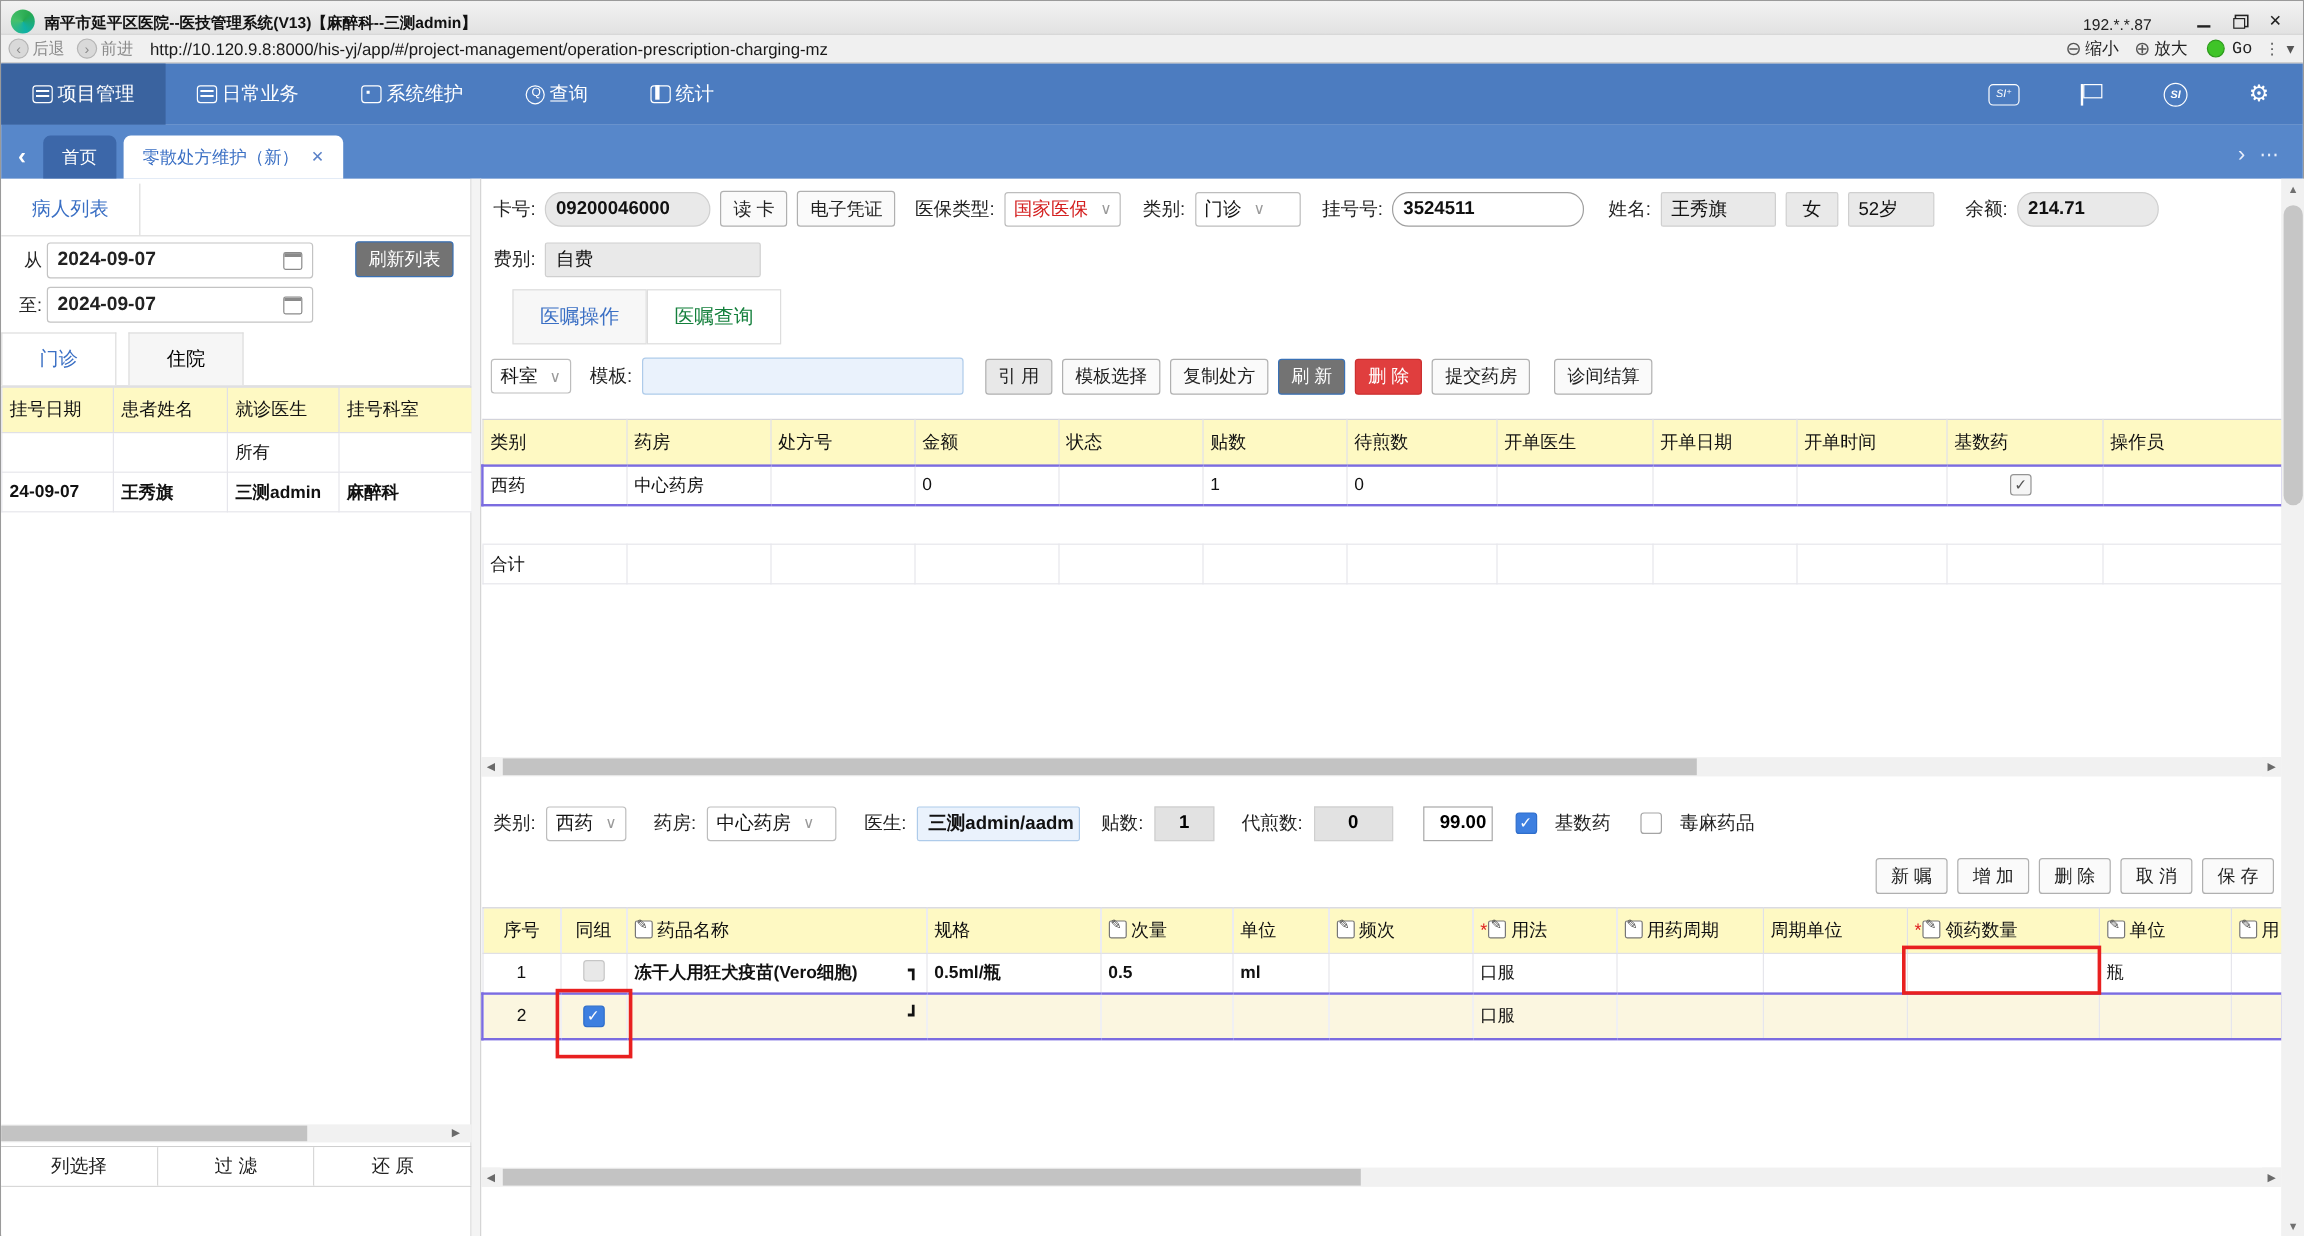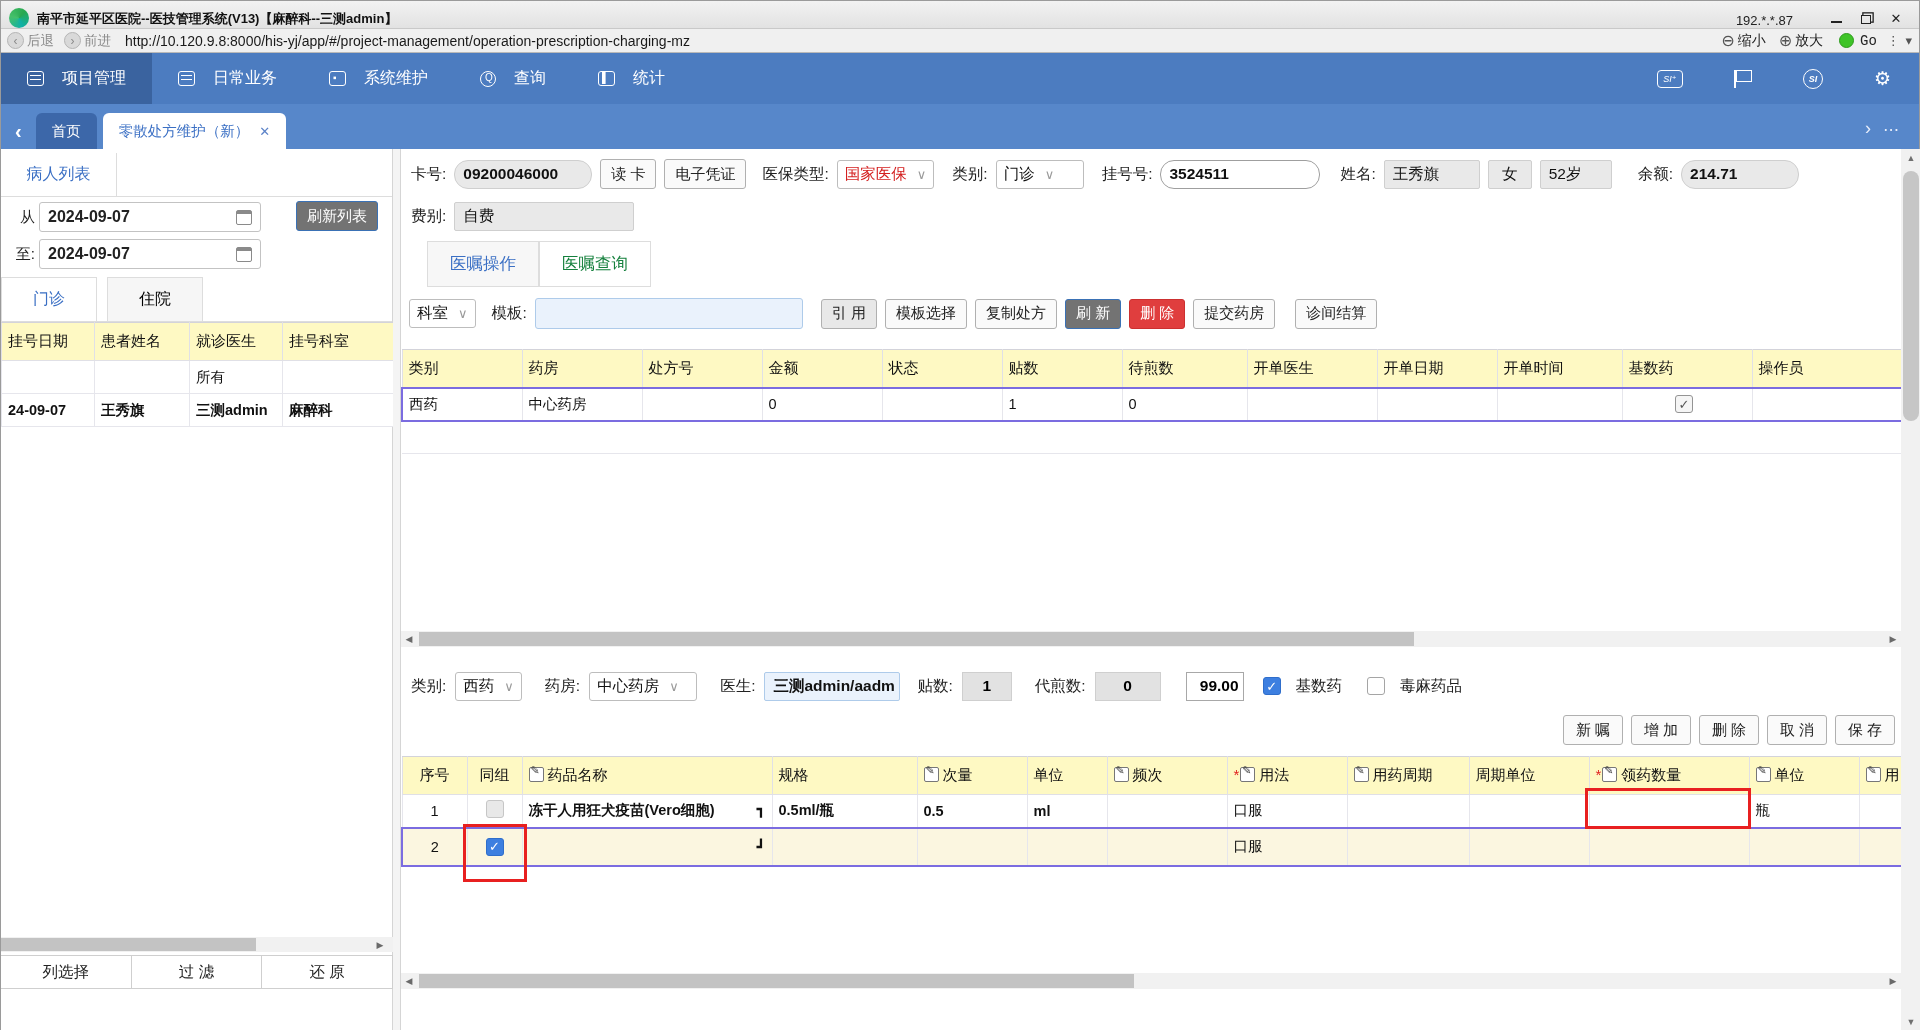--- a/index.html
+++ b/index.html
@@ -27,21 +27,21 @@
   .url { font-size:14px; color:#1a1a1a; margin-left:4px; }
   .ab-spacer { flex:1; }
   .zoom-glyph { font-size:16px; color:#555; margin:0 3px; }
   .zoom-label { font-size:14px; color:#222; margin-right:10px; }
   .green-dot { width:15px; height:15px; border-radius:50%; background:#3fc428; border:1px solid #2d9a1c; margin:0 6px; }
   .go-label { font-size:14px; color:#222; margin-right:10px;font-family:Liberation Mono, monospace; }
   .more-v { font-size:13px; color:#555; letter-spacing:1px; }
 
   
   .menubar { position:absolute; top:52px; left:0; width:100%; height:51px; background:#4c7cc0; display:flex; align-items:stretch; }
-  .menu-item { display:flex; align-items:center; gap:18px; color:#fff; font-size:16px; padding:0 26px; cursor:default;justify-content:flex-end; }
+  .menu-item { display:flex; align-items:center; gap:4px; color:#fff; font-size:16px; padding:0 26px; cursor:default;justify-content:flex-end; }
   .menu-item.sel { background:#3a639f; }
   .mi-ic { width:17px; height:15px; border:1.5px solid #fff; border-radius:3px; position:relative; flex:none;}
   .mi-ic.lines::after { content:""; position:absolute; left:2px; right:2px; top:3px; height:7px;
     background:repeating-linear-gradient(#fff 0 1.5px, transparent 1.5px 4px); }
   .mi-ic.round { border-radius:50%; width:16px; height:16px; }
   .mi-ic .mi-letter { position:absolute; top:0px; left:3px; font-size:10px; color:#fff; }
   .mb-spacer { flex:1; }
   .mb-right { display:flex; align-items:center; gap:51px; padding-right:28px; }
   .tool-ic { color:#fff; display:flex; align-items:center; justify-content:center; }
   .ic-card { width:26px; height:18px; border:1.6px solid #fff; border-radius:4px; font-size:9px; font-style:italic; }
@@ -426,20 +426,34 @@
           <td>0</td>
           <td></td>
           <td></td>
           <td></td>
           <td class="ck"><span class="cb graychk">✓</span></td>
           <td></td>
         </tr>
         <tr>
               <td colspan="12" class="ot-spacer" style="border-left:none;border-right:none;background:#fff"></td>
             </tr>
+        <tr class="sum-row">
+          <td>合计</td>
+          <td></td>
+              <td></td>
+              <td></td>
+              <td></td>
+              <td></td>
+              <td></td>
+              <td></td>
+              <td></td>
+              <td></td>
+              <td></td>
+              <td></td>
+        </tr>
       </tbody>
         </table>
 
       <div class="hscroll h1">
         <span class="arr l">◀</span>
         <span class="thumb"></span>
         <span class="arr r">▶</span>
       </div>
 
       <div class="form-row">

